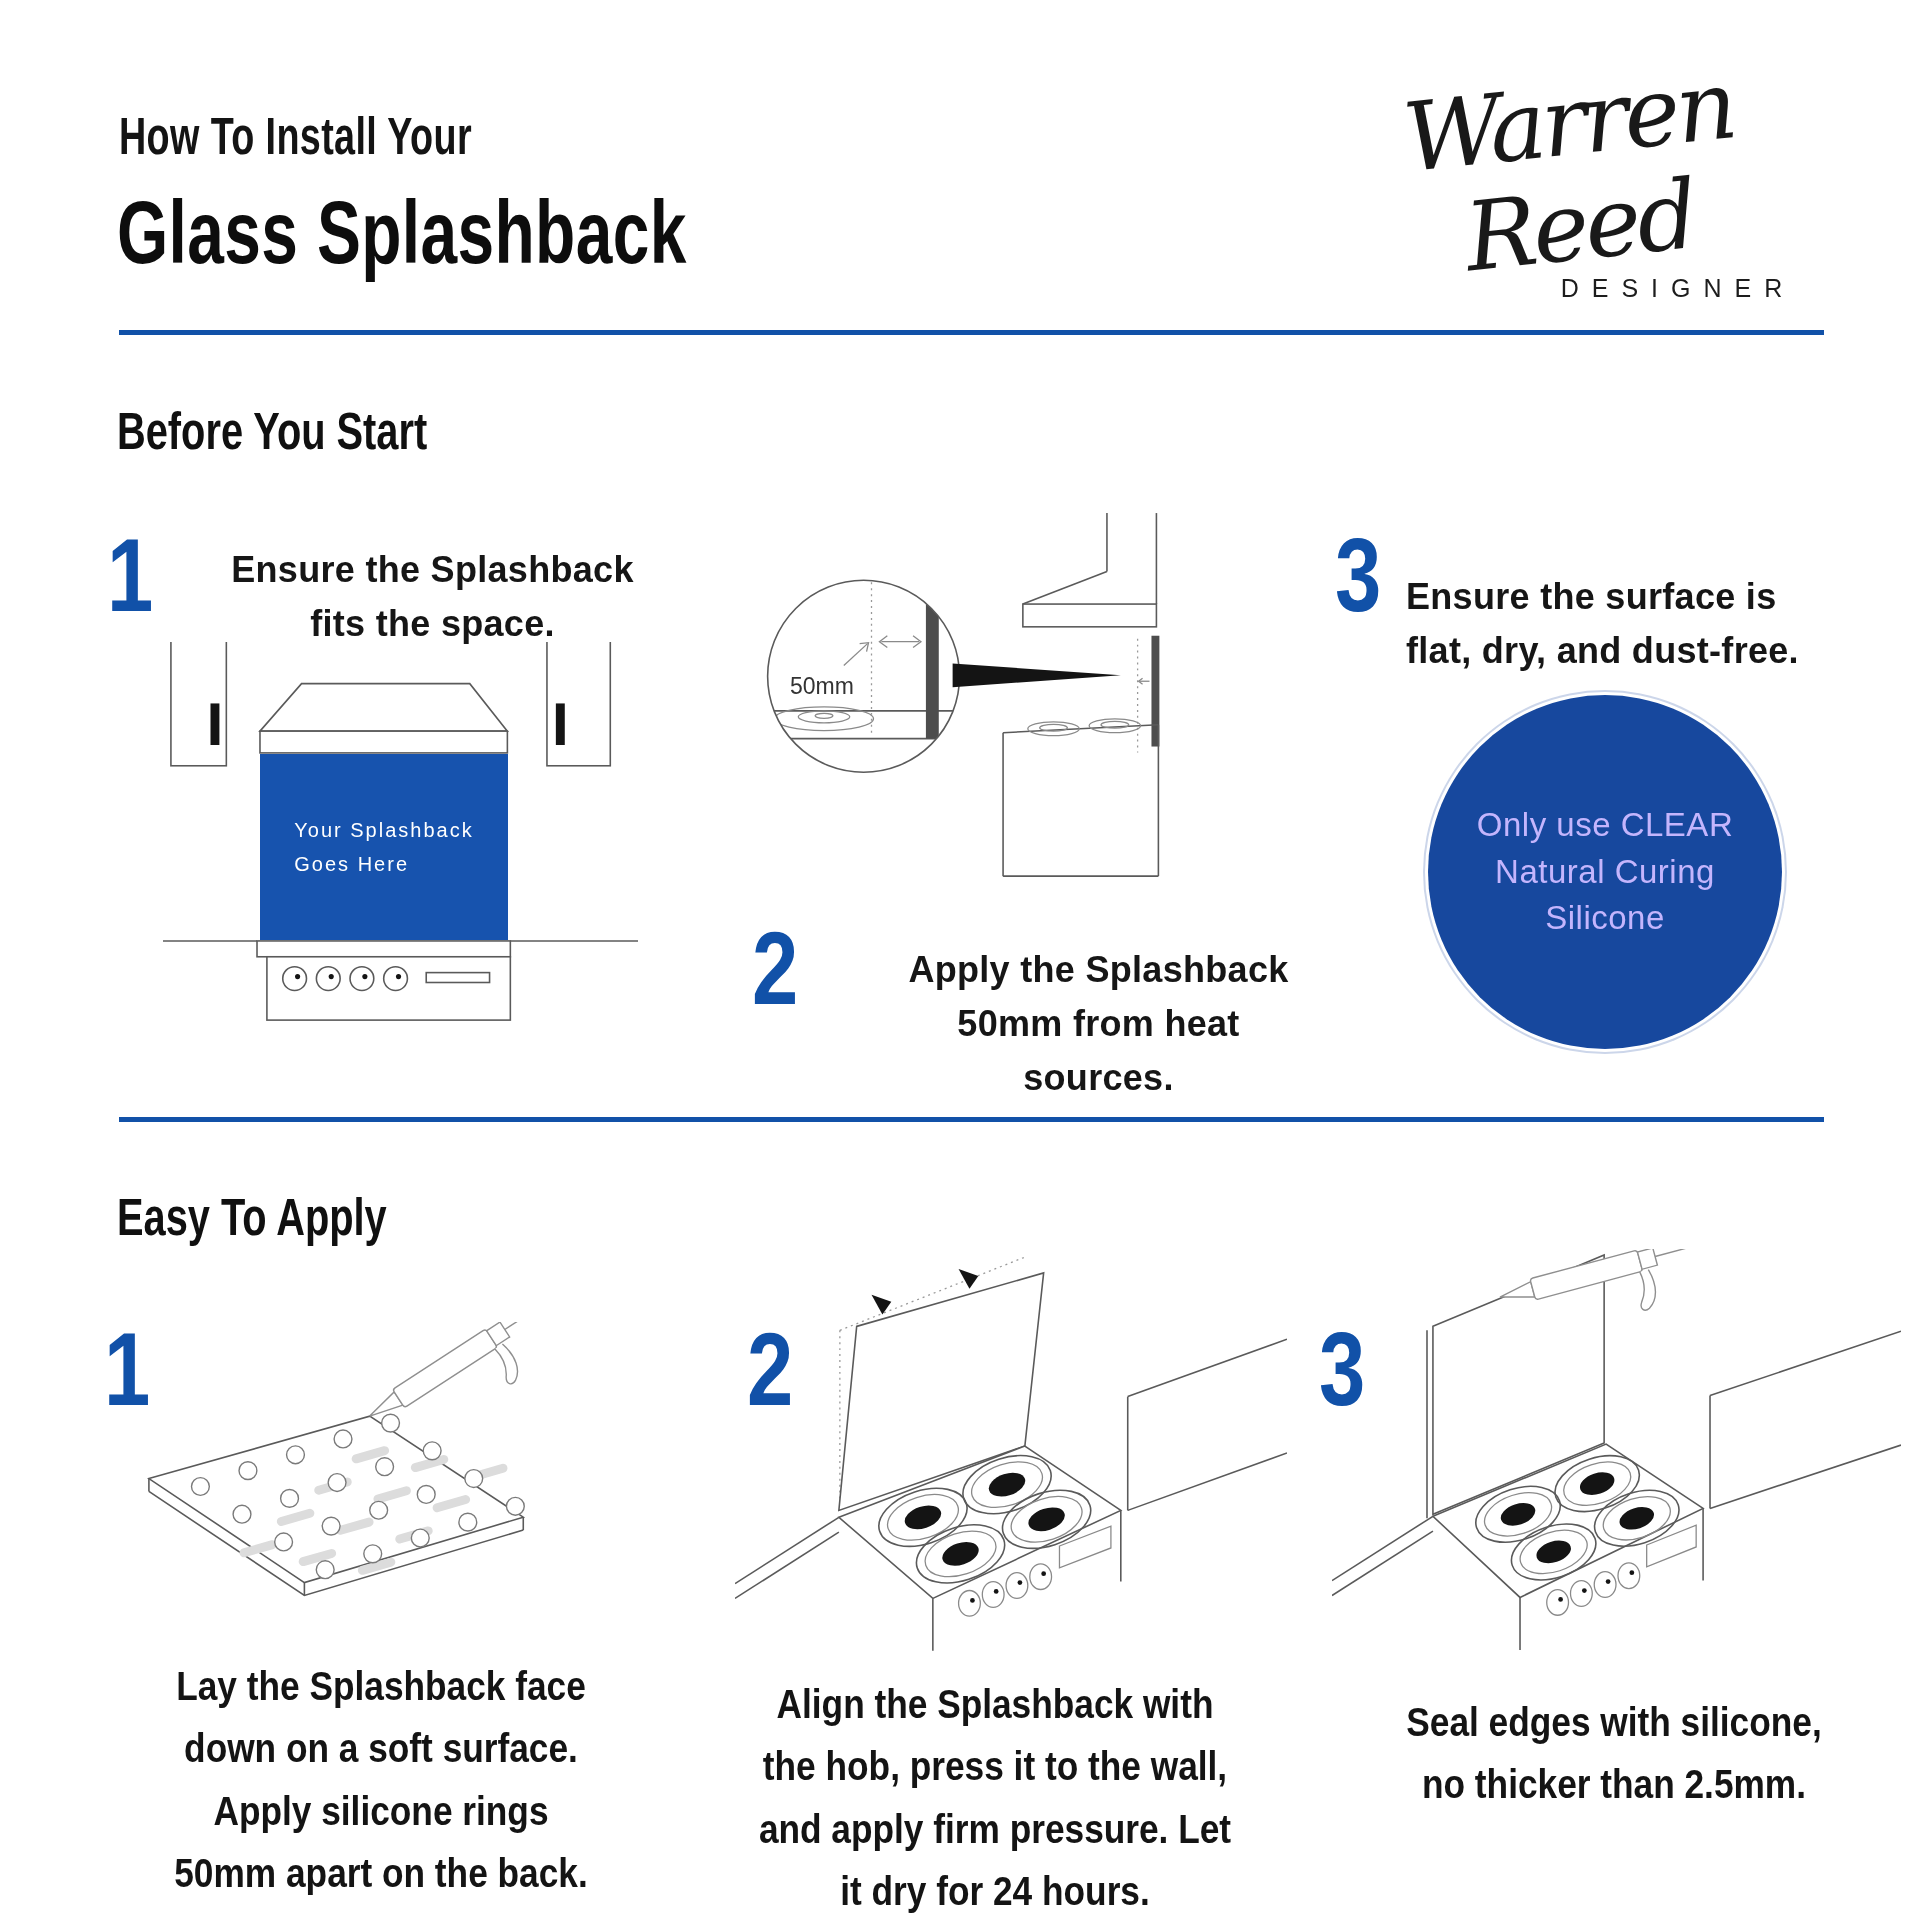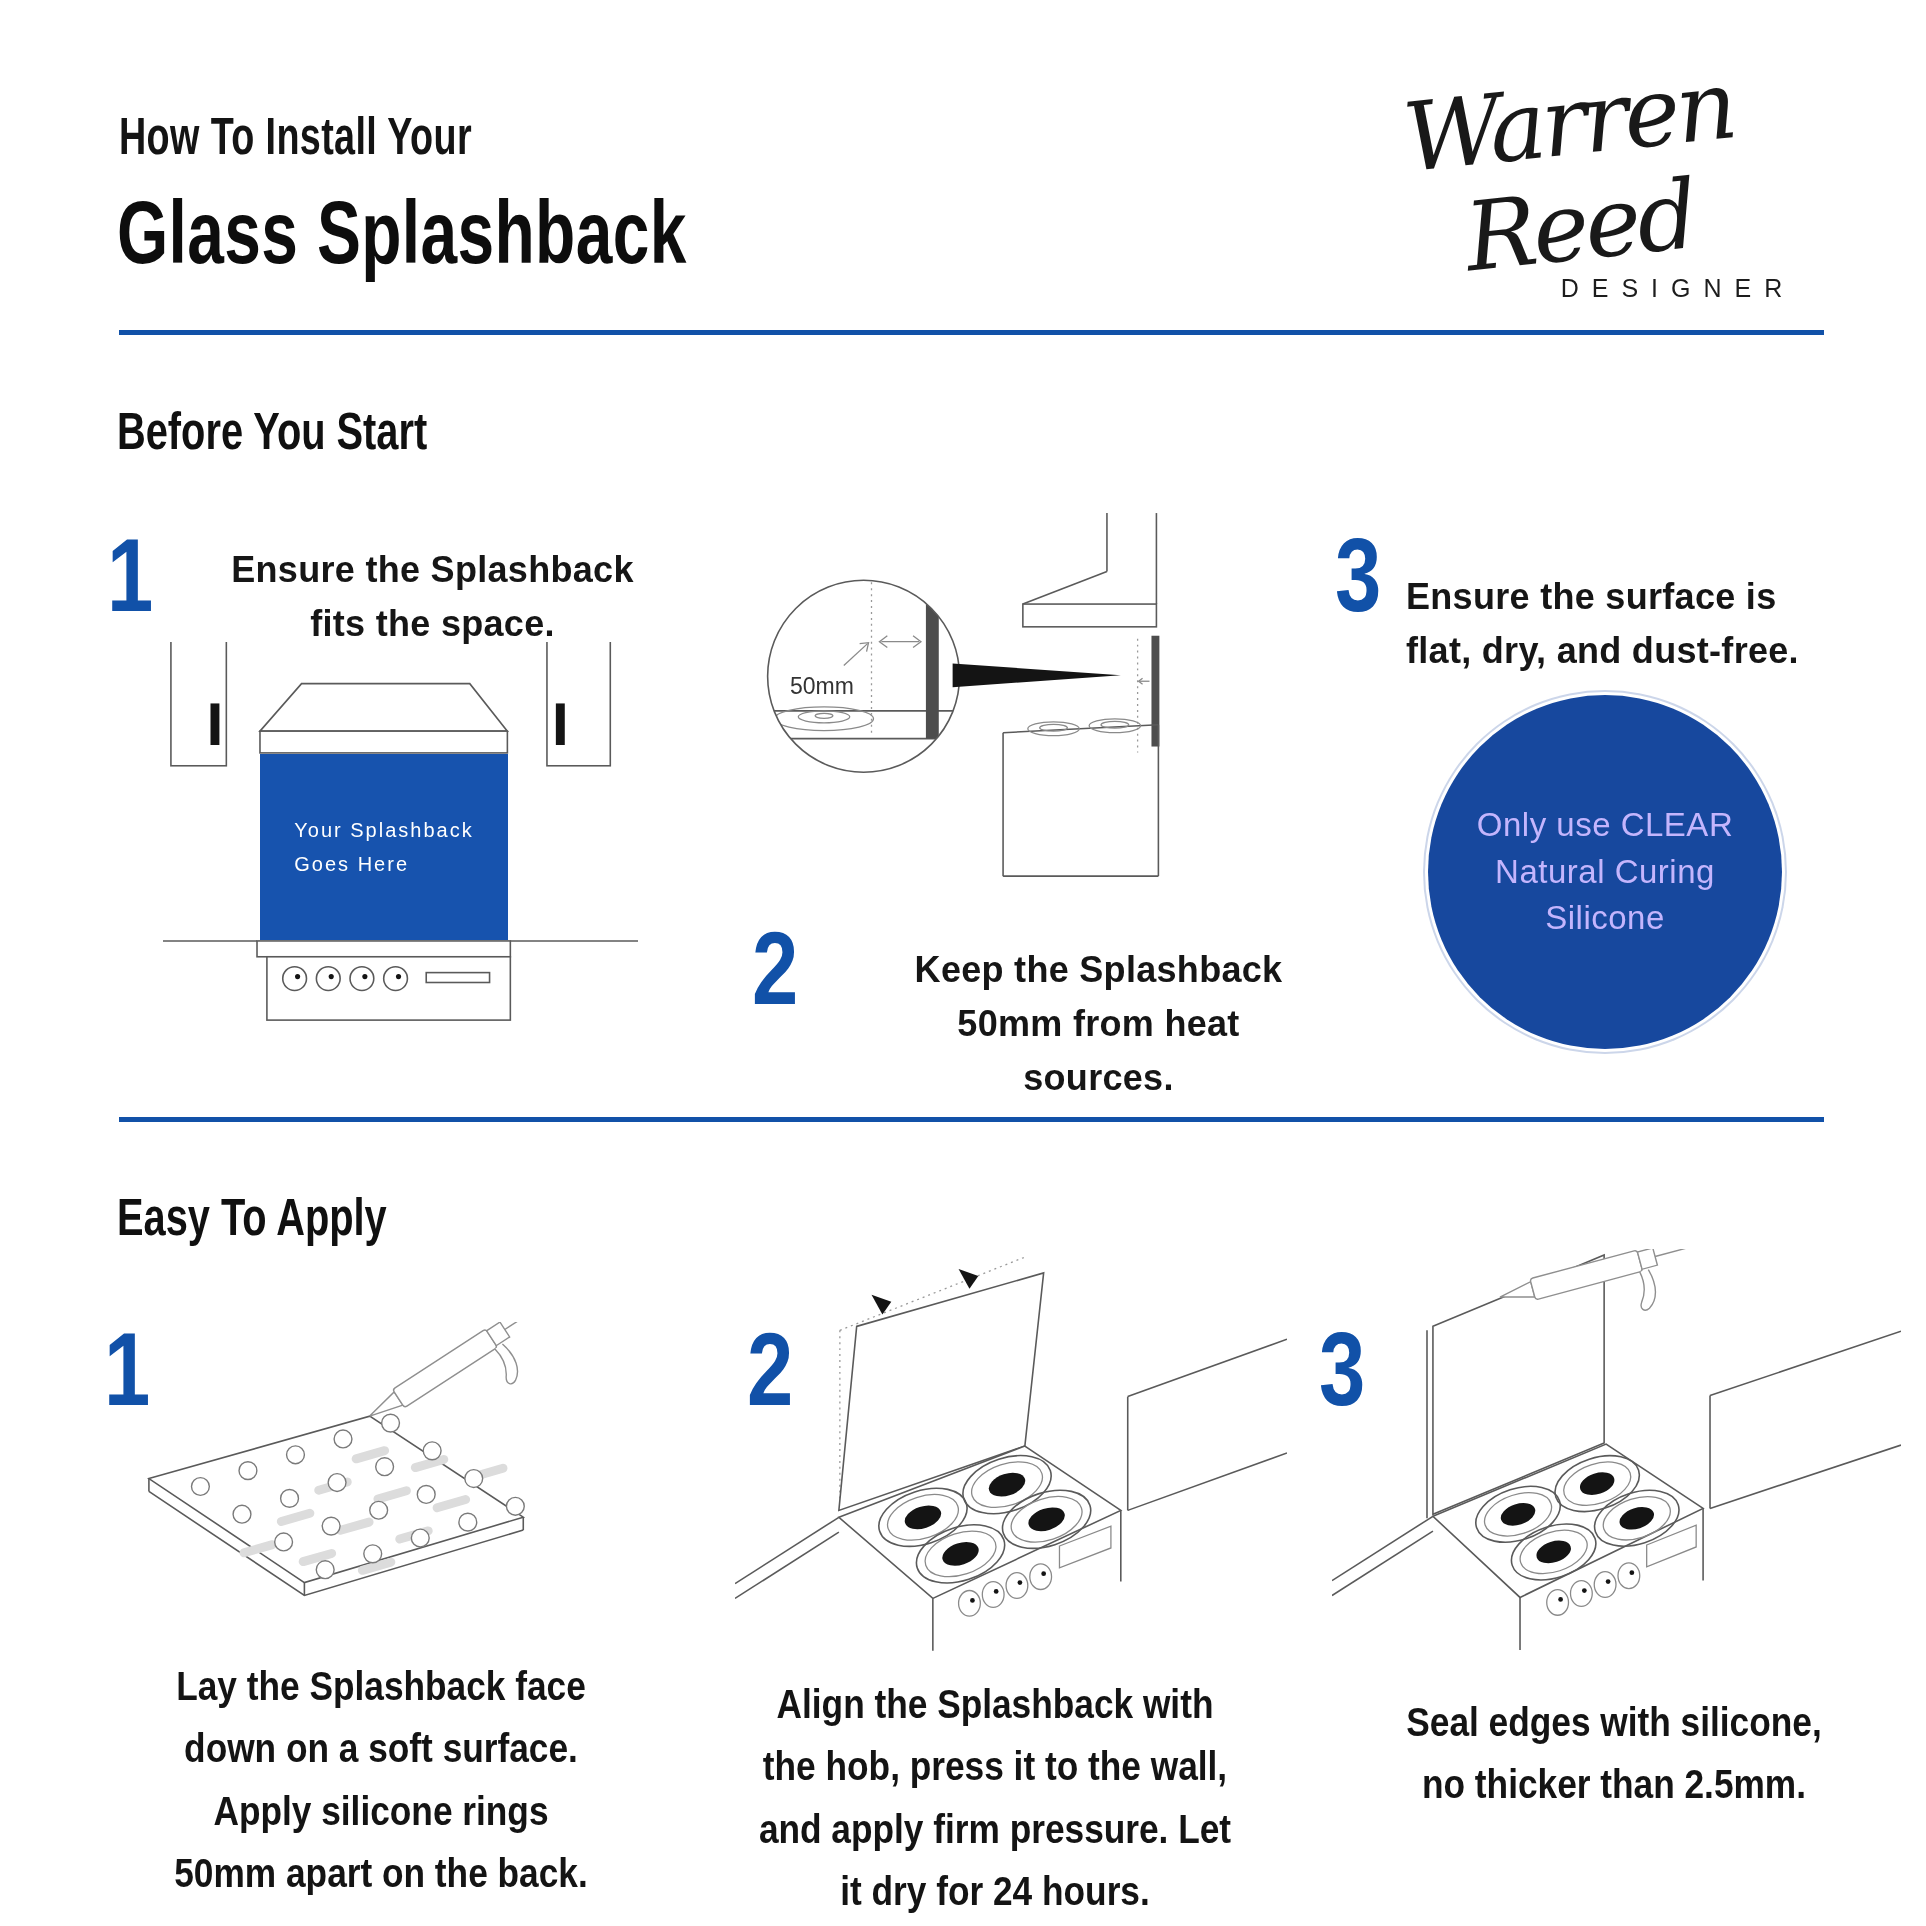--- a/index.html
+++ b/index.html
@@ -79,21 +79,21 @@
 
   <div class="abs divider d1"></div>
 
   <div class="abs sec-h sec-before">Before You Start</div>
 
   <div class="abs step-num n1">1</div>
   <div class="abs step-text t1 pre">Ensure the Splashback
 fits the space.</div>
 
   <div class="abs step-num n2">2</div>
-  <div class="abs step-text t2 pre">Keep the Splashback
+  <div class="abs step-text t2 pre">Apply the Splashback
 50mm from heat
 sources.</div>
 
   <div class="abs step-num n3">3</div>
   <div class="abs step-text t3 pre">Ensure the surface is
 flat, dry, and dust-free.</div>
 
   <svg class="abs" style="left:163px;top:642px;" width="475" height="396" viewBox="0 0 480 400">
 
     <rect class="ln" x="8" y="-20" width="56" height="145"></rect>

